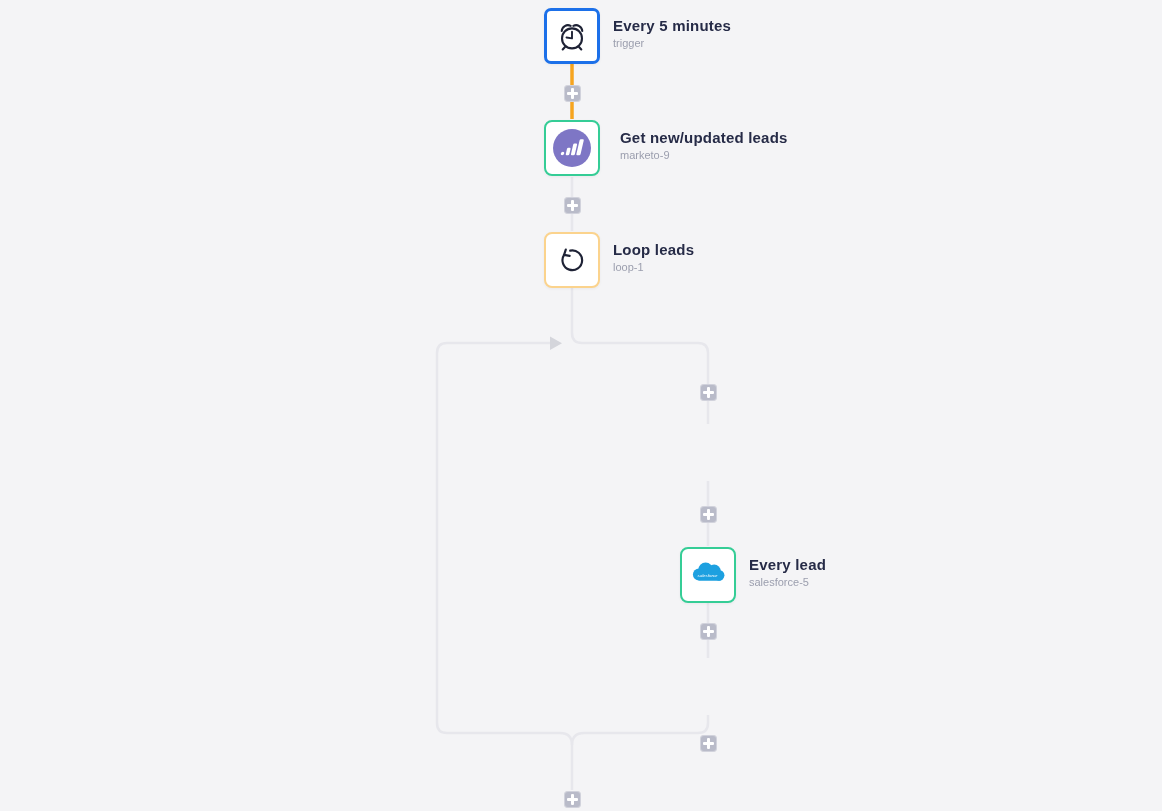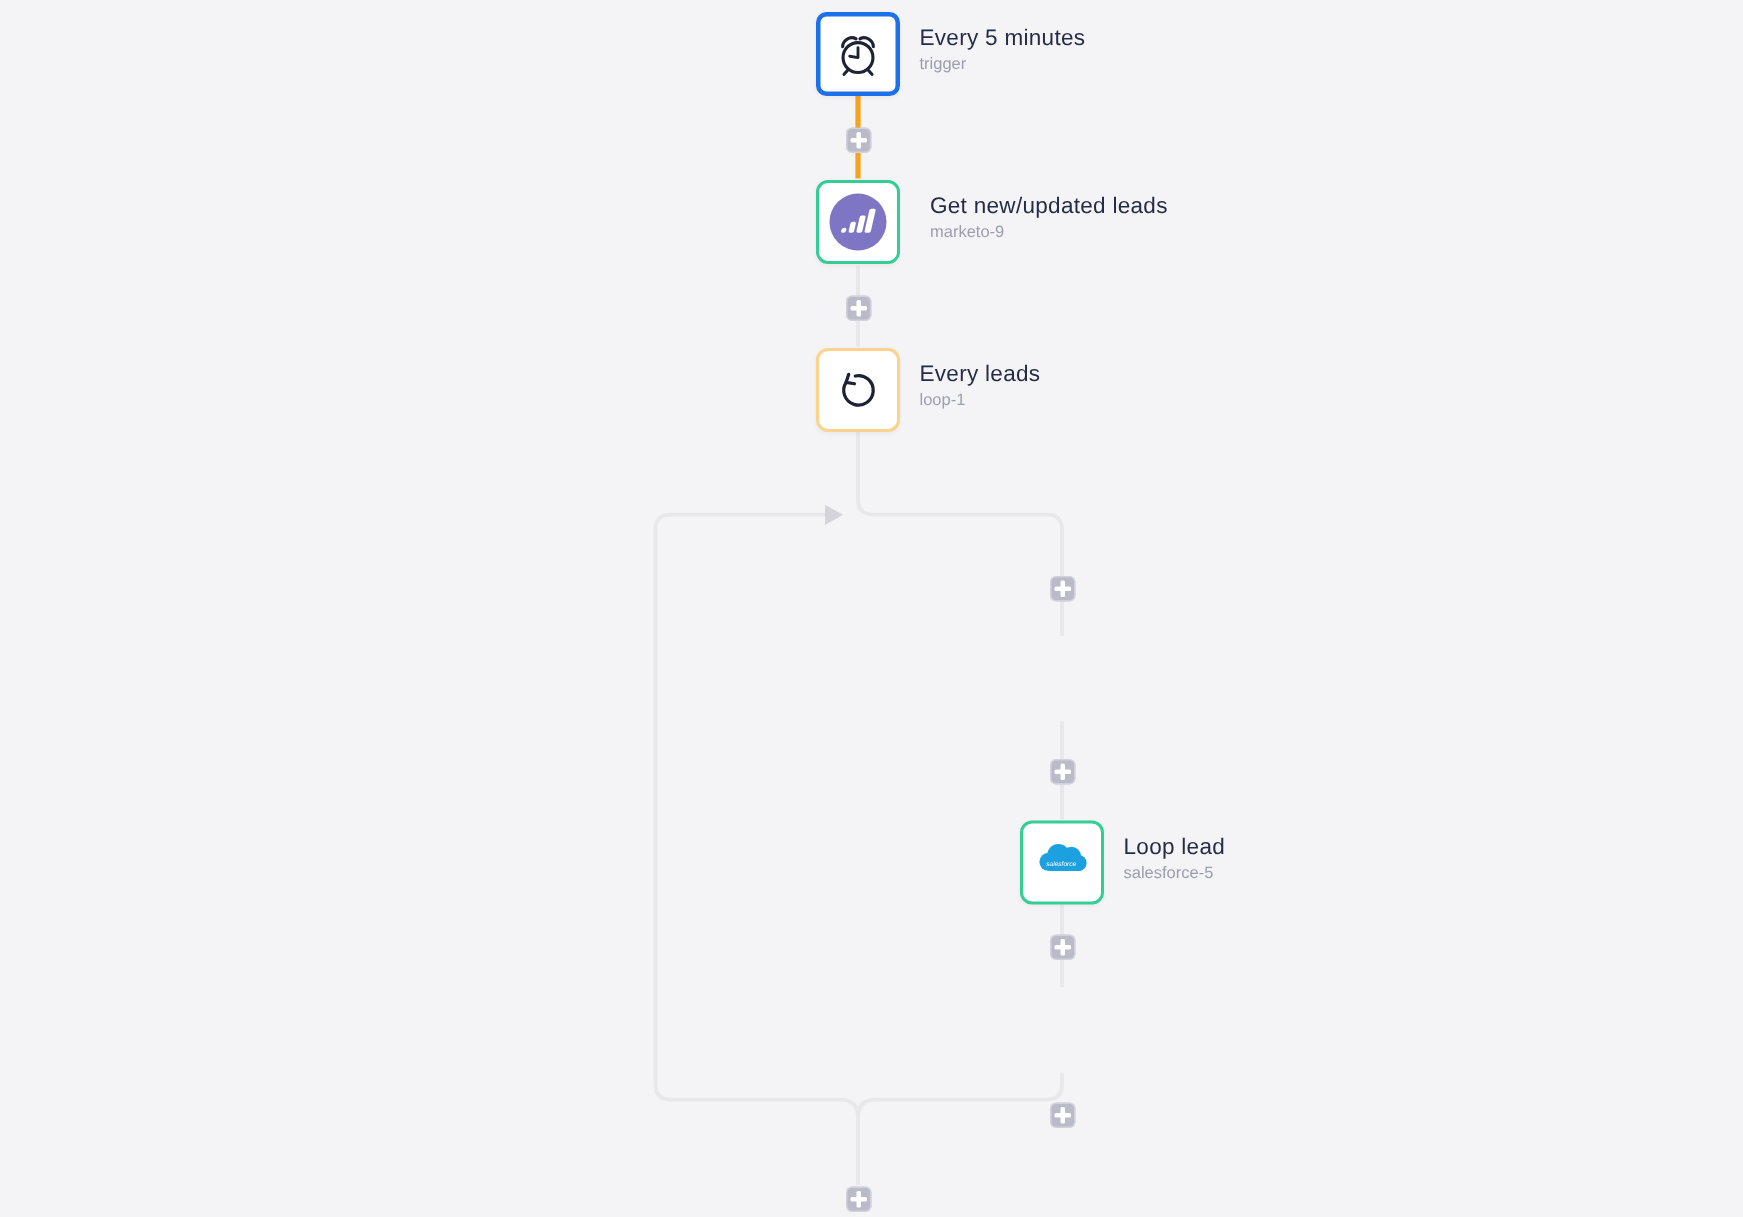--- a/index.html
+++ b/index.html
@@ -18,21 +18,21 @@
   .node { position:absolute; display:flex; align-items:flex-start; gap:13px; }
   .node-box {
     width:56px; height:56px; background:var(--node-bg,#fff);
     border-radius:8px; display:flex; align-items:center; justify-content:center;
     box-shadow:0 1px 3px rgba(30,35,60,.05); cursor:pointer; flex:0 0 auto;
   }
   .b-trigger { border:3px solid var(--trigger-border,#1c70e9); border-radius:7px; }
   .b-success { border:2px solid var(--success-border,#35cd96); }
   .b-loop    { border:2px solid var(--loop-border,#fbd38d); }
   .node-meta { padding-top:9px; }
-  .node-title { font-size:15px; font-weight:normal; color:var(--title-text,#262b47); letter-spacing:.2px; white-space:nowrap; }
+  .node-title { font-size:15px; font-weight:bold; color:var(--title-text,#262b47); letter-spacing:.2px; white-space:nowrap; }
   .node-subtitle { font-size:11px; color:var(--subtitle-text,#9b9eae); margin-top:3px; white-space:nowrap; }
 
   .n-trigger  { left:544px; top:8px; }
   .n-marketo1 { left:544px; top:120px;gap:20px; }
   .n-loop     { left:544px; top:232px; }
   .n-marketo2 { left:680px; top:425px; }
   .n-sf1      { left:680px; top:547px; }
   .n-sf2      { left:680px; top:659px; }
 
   .add-btn {
@@ -110,41 +110,41 @@
   </div>
 
   <div class="node n-loop">
     <div class="node-box b-loop">
       <svg width="34" height="34" viewBox="0 0 36 36">
         <path class="icon-stroke" d="M16.1,8.1 A10.4,10.4 0 1 1 9.6,12.6" stroke-width="2.3"></path>
         <polyline class="icon-stroke" points="11.4,7.0 9.6,12.6 15.5,13.6" stroke-width="2.3"></polyline>
       </svg>
     </div>
     <div class="node-meta">
-      <div class="node-title">Every leads</div>
+      <div class="node-title">Loop leads</div>
       <div class="node-subtitle">loop-1</div>
     </div>
   </div>
 
 
   <div class="node n-sf1">
     <div class="node-box b-success">
       <svg width="42" height="42" viewBox="0 0 44 44">
         <g class="sf-fill">
           <circle cx="12.5" cy="21.5" r="6.3"></circle>
           <circle cx="19.5" cy="16.8" r="7.8"></circle>
           <circle cx="28.5" cy="17.8" r="6.8"></circle>
           <circle cx="33.6" cy="22.3" r="5.6"></circle>
           <rect x="9.5" y="18.5" width="29" height="9.5" rx="4.75"></rect>
         </g>
         <text class="sf-word" x="21.5" y="24.2" text-anchor="middle">salesforce</text>
       </svg>
     </div>
     <div class="node-meta">
-      <div class="node-title">Loop lead</div>
+      <div class="node-title">Every lead</div>
       <div class="node-subtitle">salesforce-5</div>
     </div>
   </div>
 
 
   <button class="add-btn p1">
       <span class="plus"></span>
     </button>
   <button class="add-btn p2">
       <span class="plus"></span>

